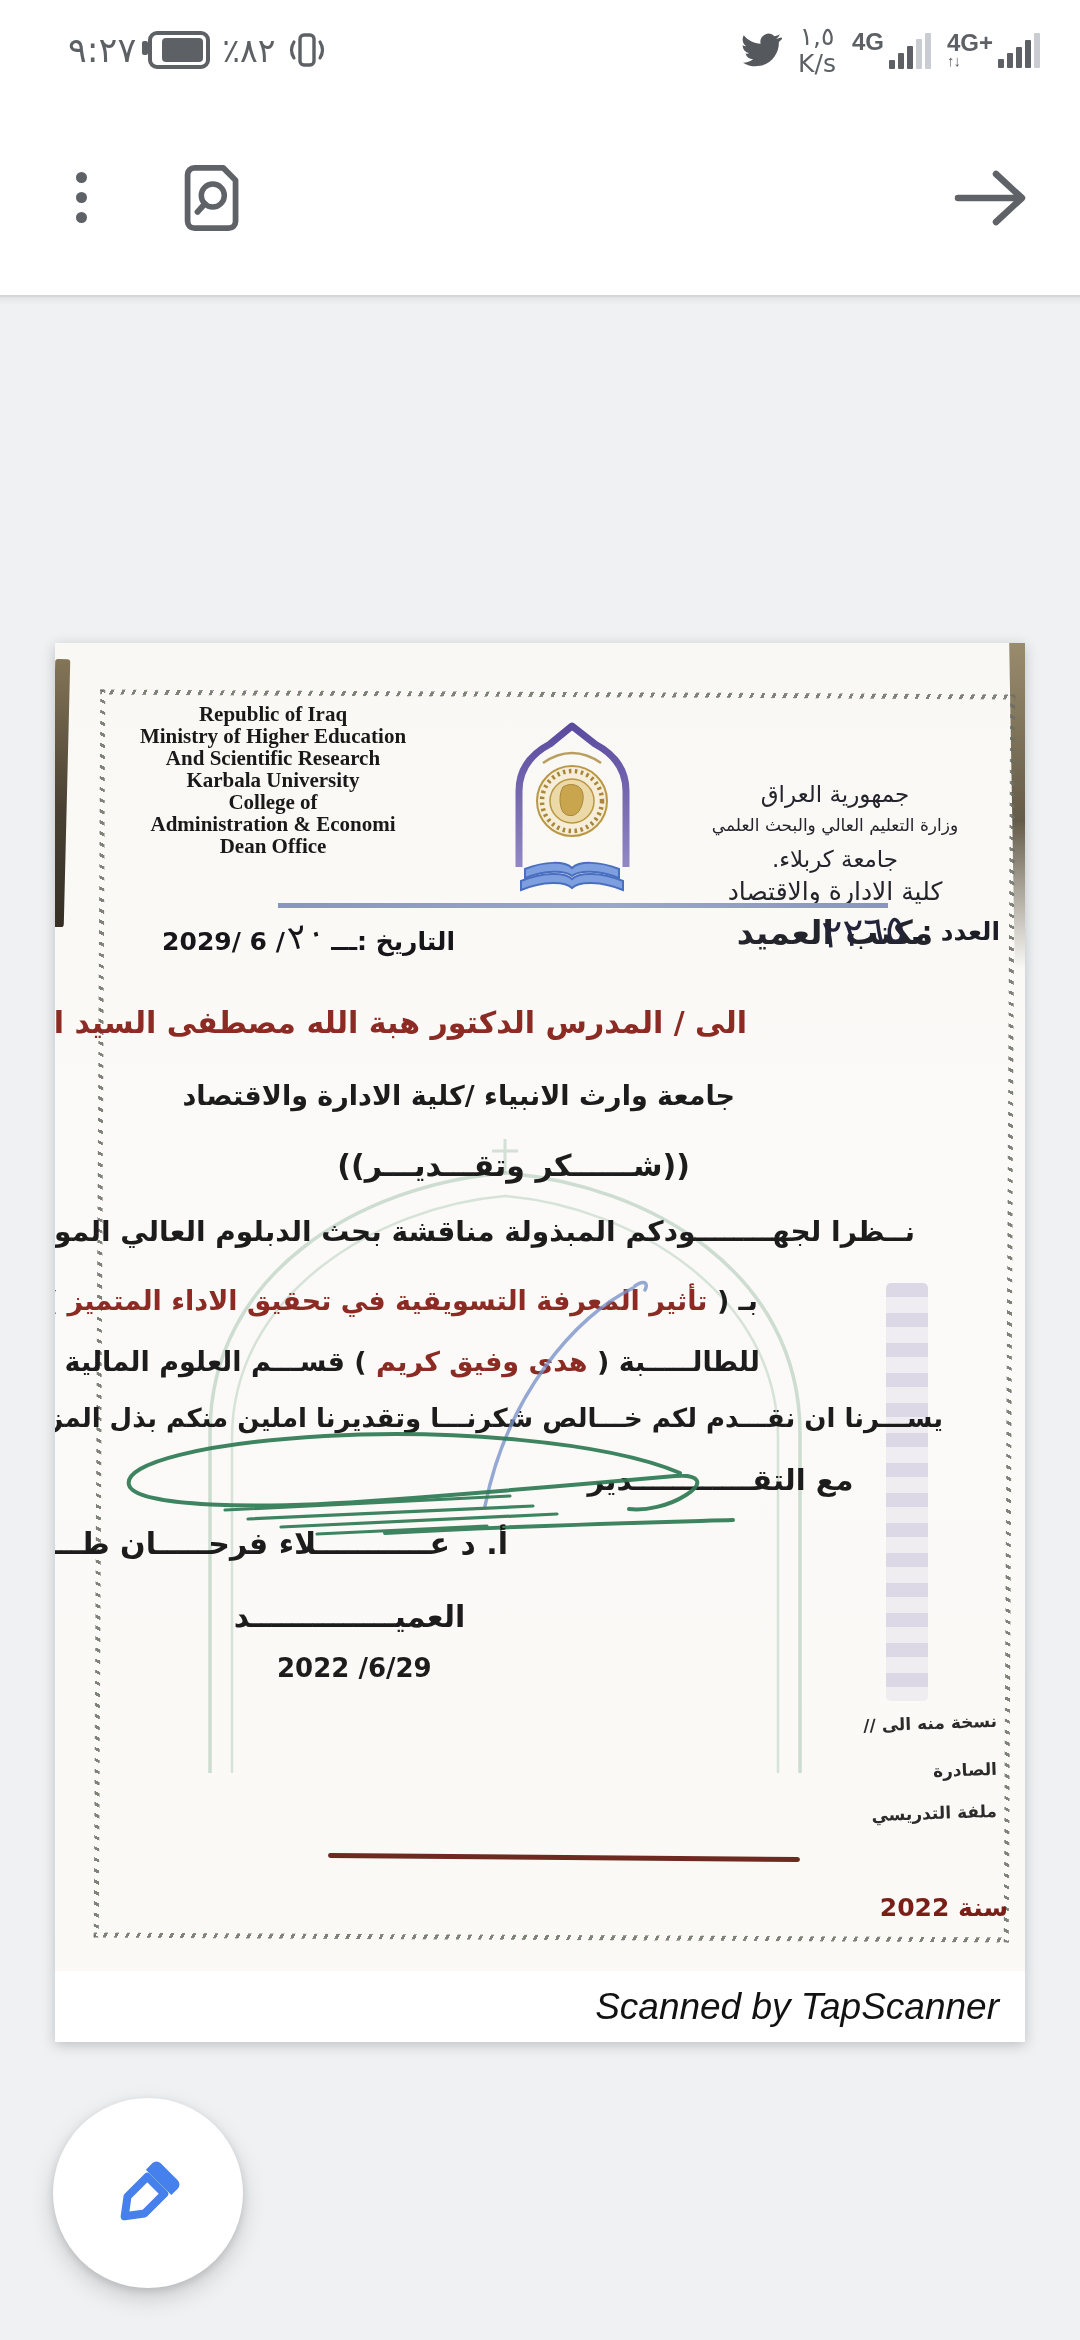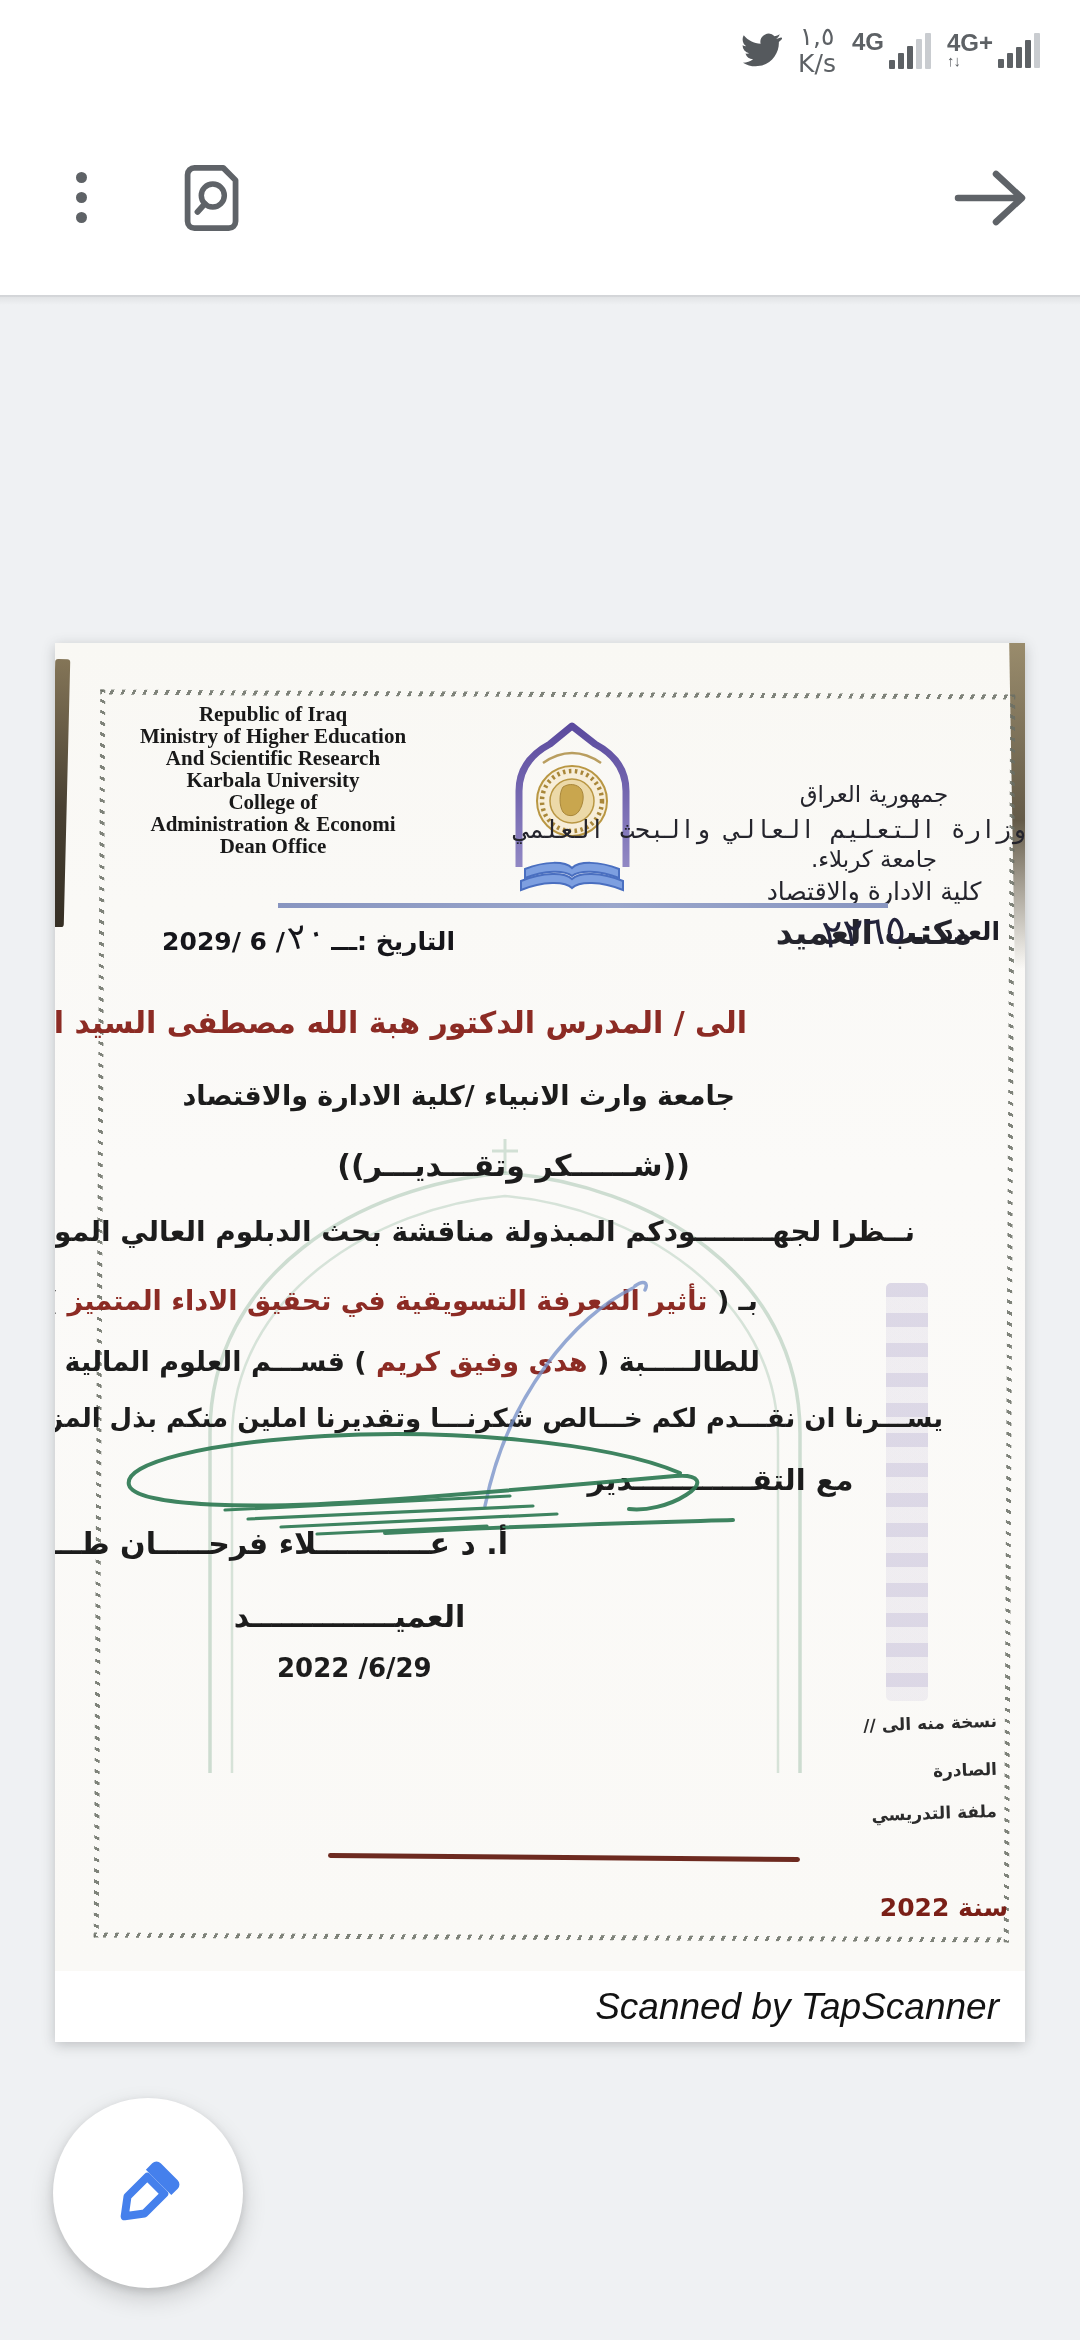--- a/index.html
+++ b/index.html
@@ -58,23 +58,23 @@
   .bframe .bt{top:0;} .bframe .bb{bottom:0;}
   .bframe .bl,.bframe .br{position:absolute;top:0;bottom:0;width:5px;
       background:repeating-linear-gradient(25deg,rgba(105,110,100,.85) 0 3px,rgba(0,0,0,0) 3px 10px);}
   .bframe .bl{left:0;} .bframe .br{right:0;}
 
   
   .eng{position:absolute;left:58px;top:60px;width:320px;text-align:center;
        font-family:"Liberation Serif",serif;font-weight:bold;font-size:21px;line-height:22px;color:#191919;}
   .logo{position:absolute;left:450px;top:78px;}
   .arhead{position:absolute;left:628px;top:64px;width:304px;height:250px;direction:rtl;
-          font-family:"DejaVu Sans",sans-serif;color:#24242c;margin-left:39px;}
+          font-family:"DejaVu Sans",sans-serif;color:#24242c;}
   .arhead div{position:absolute;left:0;width:100%;text-align:center;white-space:nowrap;}
-  .ar1{top:74px;font-size:23px;} .ar2{top:108px;font-size:25px;font-family:Liberation Mono, monospace;} .ar3{top:139px;font-size:23px;}
+  .ar1{top:74px;font-size:23px;} .ar2{top:108px;font-size:17px;} .ar3{top:139px;font-size:23px;}
   .ar4{top:170px;font-size:25px;} .ar5{top:206px;font-size:33px;font-weight:bold;}
   .hr1{position:absolute;left:223px;top:260px;width:610px;height:5px;
        background:linear-gradient(90deg,#8895c0,#9aa6cb 55%,#8895c0);}
 
   .refline{position:absolute;left:745px;top:266px;width:200px;direction:rtl;display:flex;align-items:center;gap:8px;
            font-family:"DejaVu Sans",sans-serif;color:#1d1d25;}
   .ref-label{font-size:25px;font-weight:bold;white-space:nowrap;}
   .ref-value{font-size:39px;letter-spacing:5px;transform:rotate(-4deg);color:#23233a;}
   .dateline{position:absolute;left:100px;top:278px;width:300px;direction:rtl;display:flex;align-items:center;gap:5px;
             font-family:"DejaVu Sans",sans-serif;color:#15151a;}
@@ -116,20 +116,32 @@
   .fab{position:absolute;left:53px;top:2098px;width:190px;height:190px;border-radius:50%;background:#fff;
        box-shadow:0 10px 24px rgba(0,0,0,.16),0 3px 8px rgba(0,0,0,.12);
        display:flex;align-items:center;justify-content:center;cursor:pointer;}
 </style>
 </head>
 <body>
 
 <div class="canvas">
 
   <div class="statusbar">
+    <div class="sb-left">
+      <span class="sb-time">٩:٢٧</span>
+      <span class="battery">
+          <span class="battery-fill"></span>
+        </span>
+      <span class="sb-pct">٪٨٢</span>
+      <svg width="40" height="44" viewBox="0 0 40 44">
+        <rect x="13" y="7" width="14" height="30" rx="4" fill="none" stroke="#5d6165" stroke-width="3.4"></rect>
+        <path d="M7,14 q-5,8 0,16" fill="none" stroke="#5d6165" stroke-width="3.2" stroke-linecap="round"></path>
+        <path d="M33,14 q5,8 0,16" fill="none" stroke="#5d6165" stroke-width="3.2" stroke-linecap="round"></path>
+      </svg>
+    </div>
     <div class="sb-right">
       <svg width="42" height="40" viewBox="0 0 24 24">
         <path fill="#55595d" d="M23.95 4.57a10 10 0 01-2.82.77 4.96 4.96 0 002.16-2.72c-.95.56-2 .96-3.13 1.18a4.92 4.92 0 00-8.38 4.48C7.69 8.1 4.07 6.13 1.64 3.16a4.82 4.82 0 00-.67 2.48c0 1.71.87 3.21 2.19 4.1a4.9 4.9 0 01-2.23-.62v.06a4.92 4.92 0 003.95 4.83 5 5 0 01-2.21.08 4.94 4.94 0 004.6 3.42A9.87 9.87 0 011.17 19.6 14 14 0 008.73 21.8c9.05 0 14-7.5 14-13.99 0-.21 0-.42-.02-.63a9.94 9.94 0 002.44-2.55z"></path>
       </svg>
       <span class="speed">
         <span>١,٥</span>
         <span>K/s</span>
       </span>
       <span class="net">
         <span class="netlabel" style="margin-bottom:16px">4G</span>

